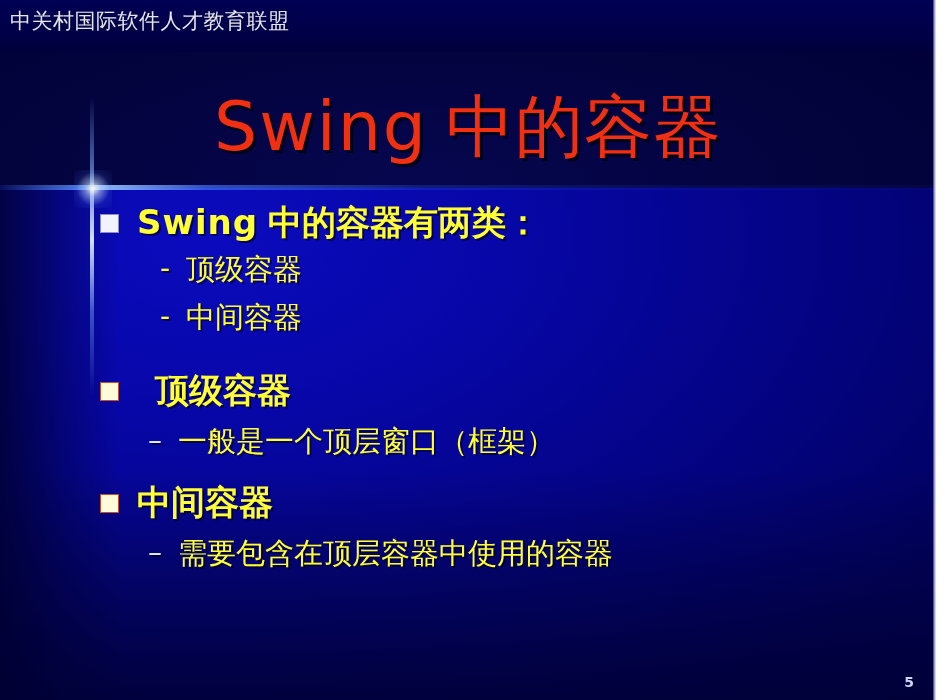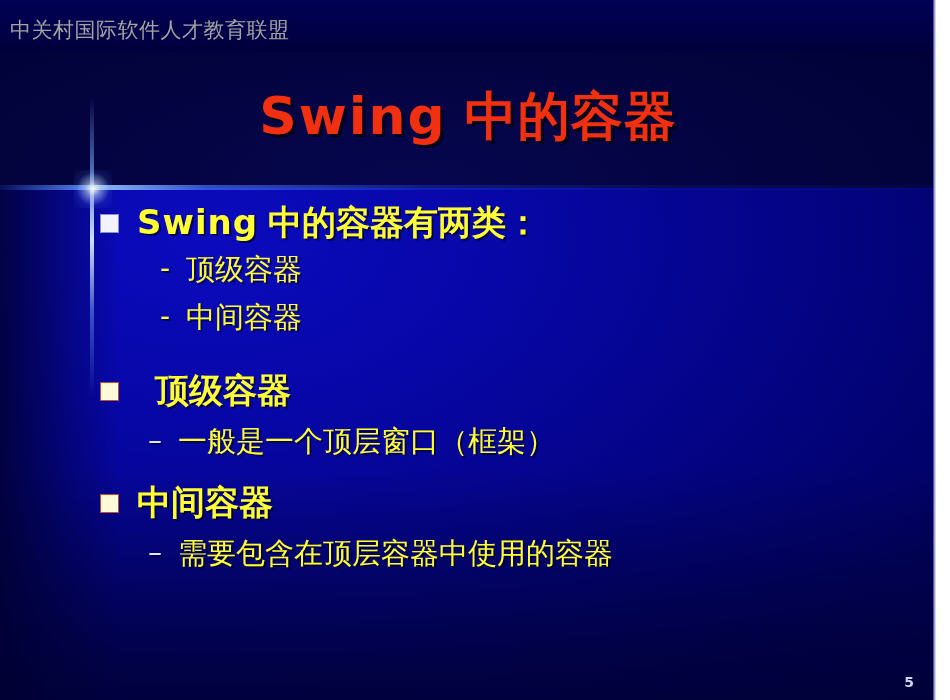--- a/index.html
+++ b/index.html
@@ -127,39 +127,38 @@
     width: 38px;
     height: 38px;
     background: radial-gradient(circle, rgba(255,255,240,0.95) 0%, rgba(190,215,255,0.55) 28%, rgba(90,140,255,0.12) 62%, rgba(0,0,110,0) 100%);
     z-index: 8;
   }
 
   
   .org-title {
     position: absolute;
     left: 10px;
-    top: 18px;
+    top: 7px;
     font-size: 21px;
     line-height: 28px;
-    color: #a3a3a3;
+    color: #e5e5e5;
     letter-spacing: 0.5px;
     white-space: nowrap;
     z-index: 20;
-    font-family: Liberation Mono, monospace;
   }
 
   
   .slide-title {
     position: absolute;
     left: 0;
     top: 82px;
     width: 936px;
     text-align: center;
-    font-size: 52px;
-    font-weight: bold;
+    font-size: 68px;
+    font-weight: normal;
     color: #f03010;
     letter-spacing: 1px;
     text-shadow: 3px 3px 0 rgba(0,0,0,0.65);
     z-index: 20;
     white-space: nowrap;
   }
   .slide-title .en {
     font-family: "DejaVu Sans", "Liberation Sans", sans-serif;
     letter-spacing: 2px;
   }

